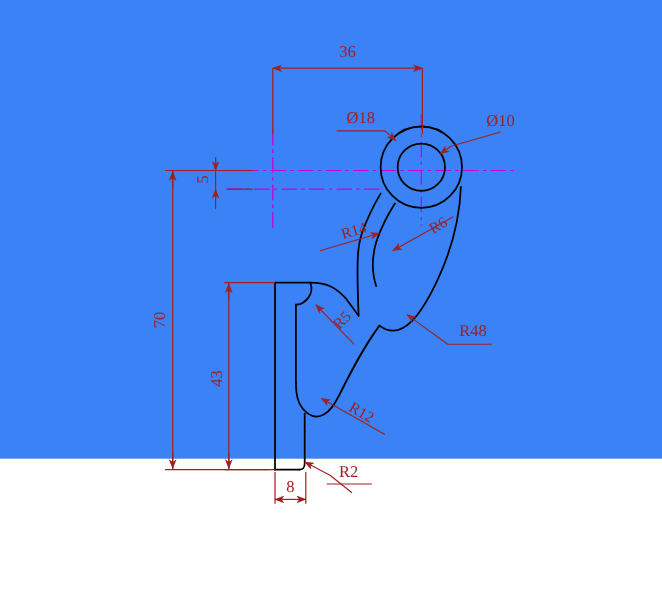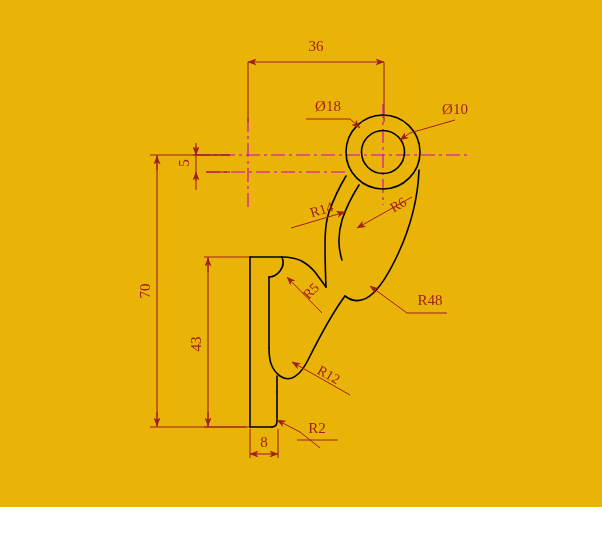--- a/index.html
+++ b/index.html
@@ -9,22 +9,22 @@
   }
   body {
     width: 602px;
     height: 553px;
     font-family: "Liberation Serif", serif;
     overflow: hidden;
   }
   #drawing-canvas {
     position: relative;
     width: 602px;
-    height: 507px;
-    background: #eab308;
+    height: 417px;
+    background: #3b82f6;
   }
   svg#cad-svg {
     display: block;
     width: 602px;
     height: 553px;
   }
   .part-outline {
     fill: none;
     stroke: #000000;
     stroke-width: 1.6;

